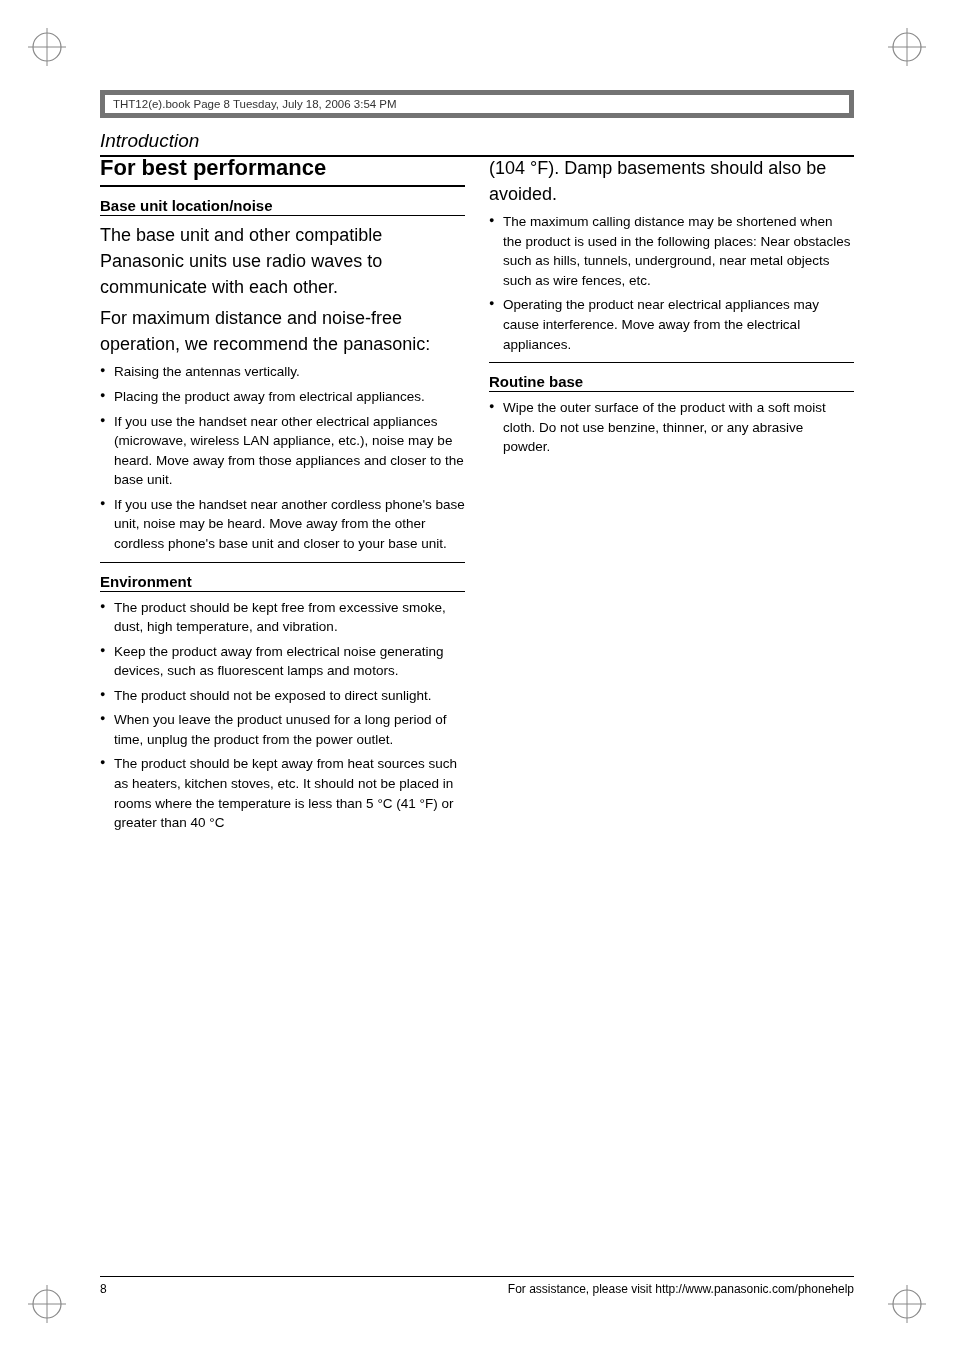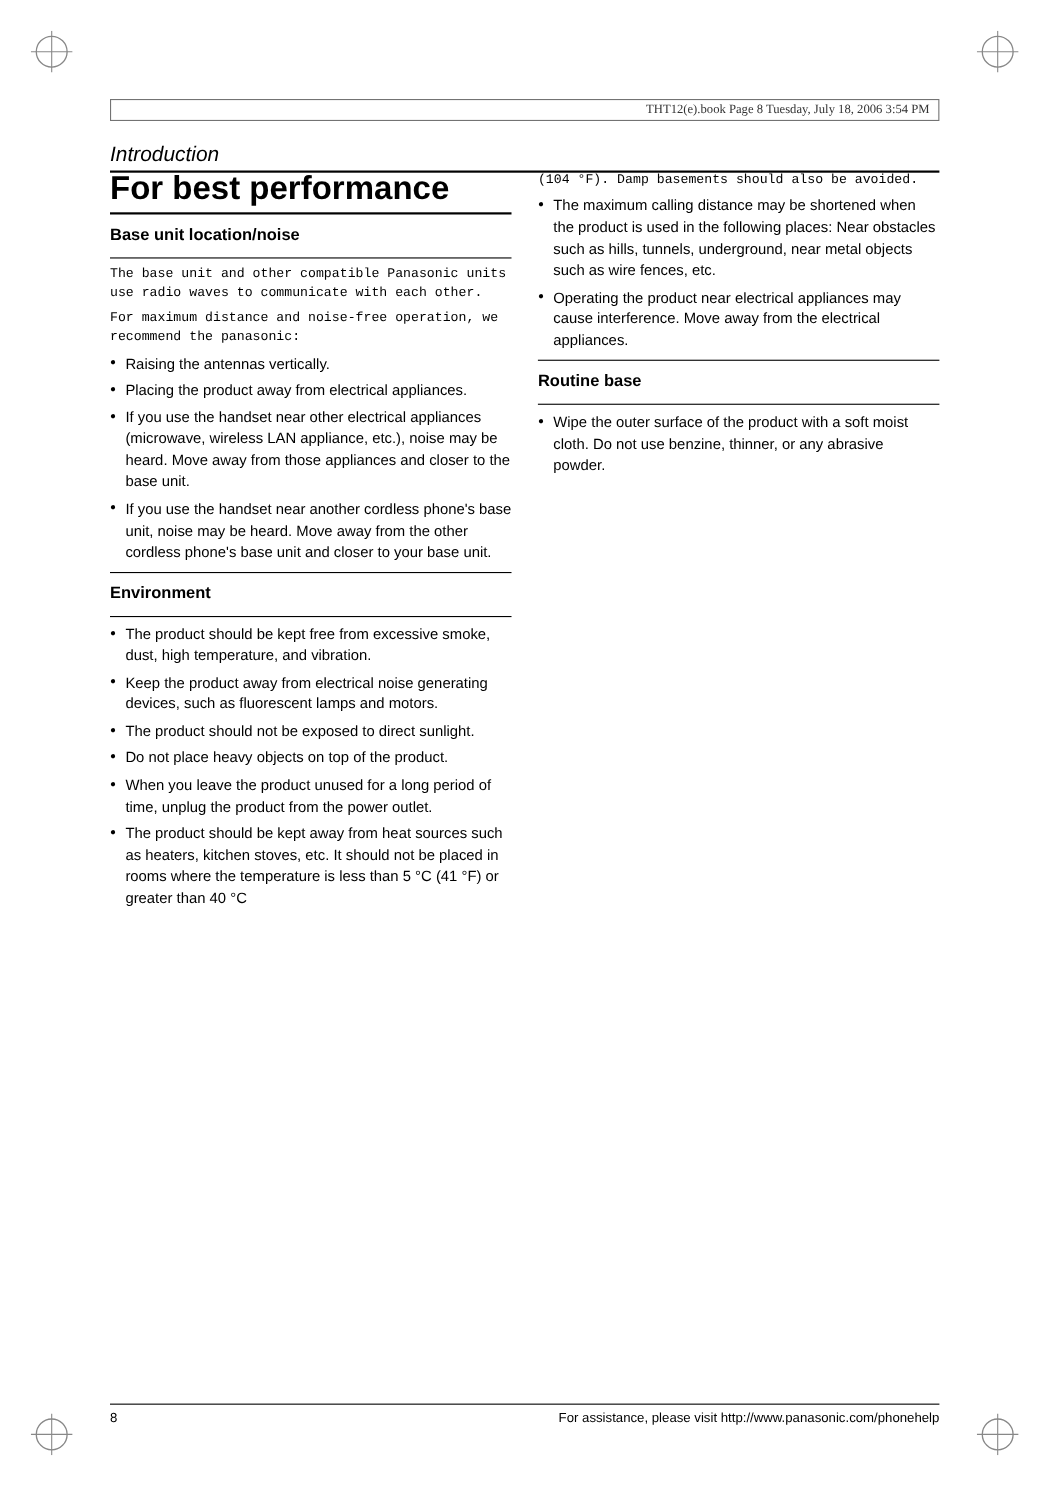--- a/index.html
+++ b/index.html
@@ -36,26 +36,25 @@
     .corner-tr { top: 28px; right: 28px; }
     .corner-bl { bottom: 28px; left: 28px; }
     .corner-br { bottom: 28px; right: 28px; }
 
     
     .file-info-bar {
       position: absolute;
       top: 90px;
       left: 100px;
       right: 100px;
-      border: 1px solid #737373;
+      border: 5px solid #737373;
       padding: 3px 8px;
       font-size: 11.5px;
-      font-family: Liberation Serif, serif;
+      font-family: Liberation Sans, sans-serif;
       color: #333;
-      text-align: right;
     }
 
     
     .section-label-bar {
       position: absolute;
       top: 130px;
       left: 100px;
       right: 100px;
       border-bottom: 2px solid #000;
       padding-bottom: 3px;
@@ -84,45 +83,45 @@
     }
 
     .right-col {
       flex: 1;
       min-width: 0;
       padding-top: 0;
     }
 
     
     .page-title {
-      font-size: 30px;
+      font-size: 22px;
       font-weight: bold;
       font-family: Arial, sans-serif;
       margin-bottom: 8px;
       border-bottom: 2px solid #000;
       padding-bottom: 4px;
     }
 
     
     .section-heading {
       font-size: 15px;
       font-weight: bold;
       font-family: Arial, sans-serif;
       border-bottom: 1.5px solid #000;
-      padding-bottom: 12px;
+      padding-bottom: 1px;
       margin-bottom: 6px;
       margin-top: 10px;
     }
 
     
     .body-text {
-      font-size: 12px;
+      font-size: 18px;
       line-height: 1.45;
       margin-bottom: 5px;
-      font-family: Liberation Mono, monospace;
+      font-family: Liberation Sans, sans-serif;
     }
 
     
     ul.bullet-list {
       list-style: none;
       padding: 0;
       margin: 0;
     }
     ul.bullet-list li {
       font-size: 13.5px;
@@ -220,21 +219,20 @@
         <li>If you use the handset near another cordless phone's base unit, noise may be heard. Move away from the other cordless phone's base unit and closer to your base unit.</li>
       </ul>
 
       <hr class="divider-line">
 
       <div class="section-heading">Environment</div>
       <ul class="bullet-list">
         <li>The product should be kept free from excessive smoke, dust, high temperature, and vibration.</li>
         <li>Keep the product away from electrical noise generating devices, such as fluorescent lamps and motors.</li>
         <li>The product should not be exposed to direct sunlight.</li>
-        <li>Do not place heavy objects on top of the product.</li>
         <li>When you leave the product unused for a long period of time, unplug the product from the power outlet.</li>
         <li>The product should be kept away from heat sources such as heaters, kitchen stoves, etc. It should not be placed in rooms where the temperature is less than 5 °C (41 °F) or greater than 40 °C</li>
       </ul>
     </div>
 
     <div class="right-col">
       <p class="body-text">(104 °F). Damp basements should also be avoided.</p>
       <ul class="bullet-list">
         <li>The maximum calling distance may be shortened when the product is used in the following places: Near obstacles such as hills, tunnels, underground, near metal objects such as wire fences, etc.</li>
         <li>Operating the product near electrical appliances may cause interference. Move away from the electrical appliances.</li>

